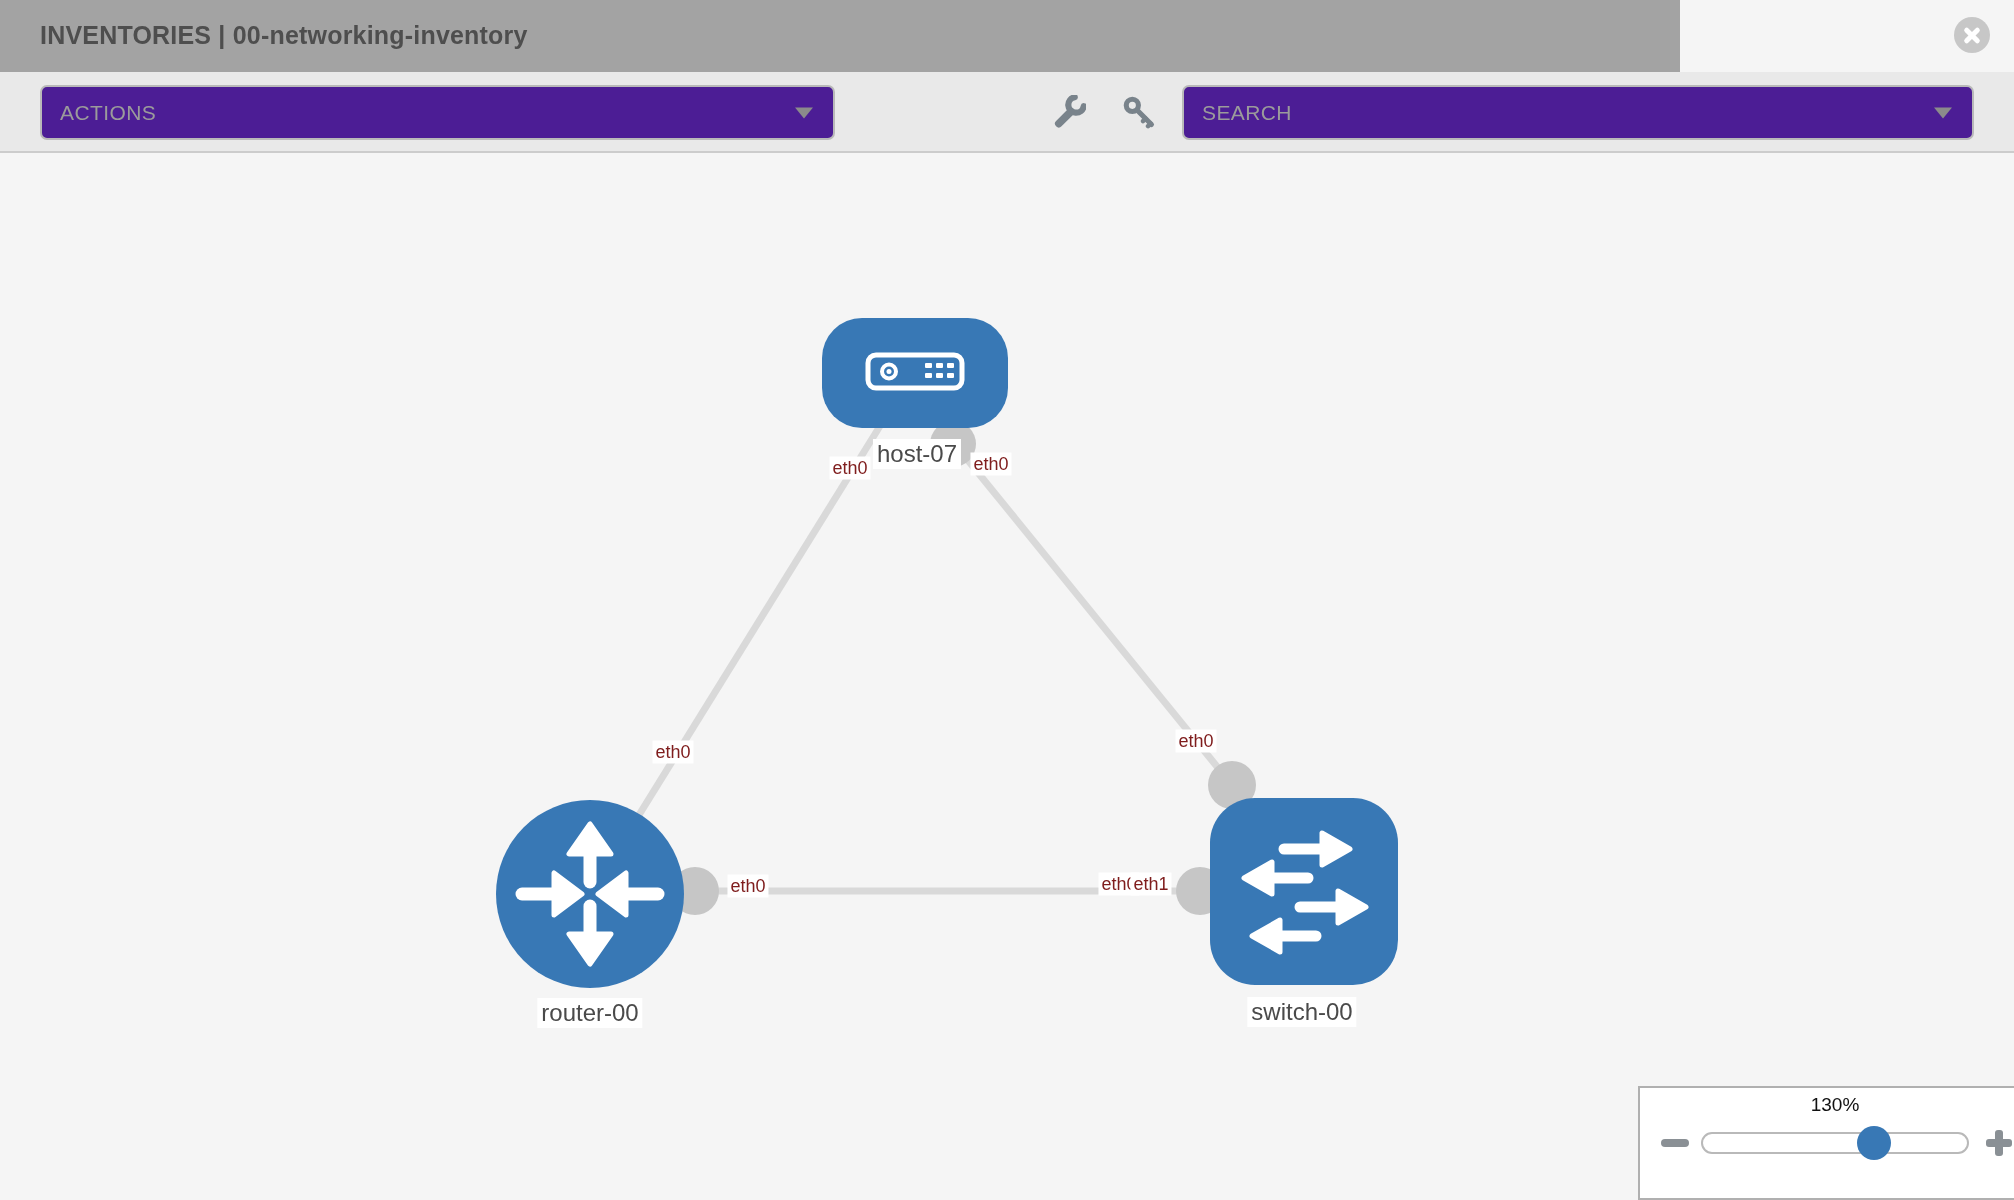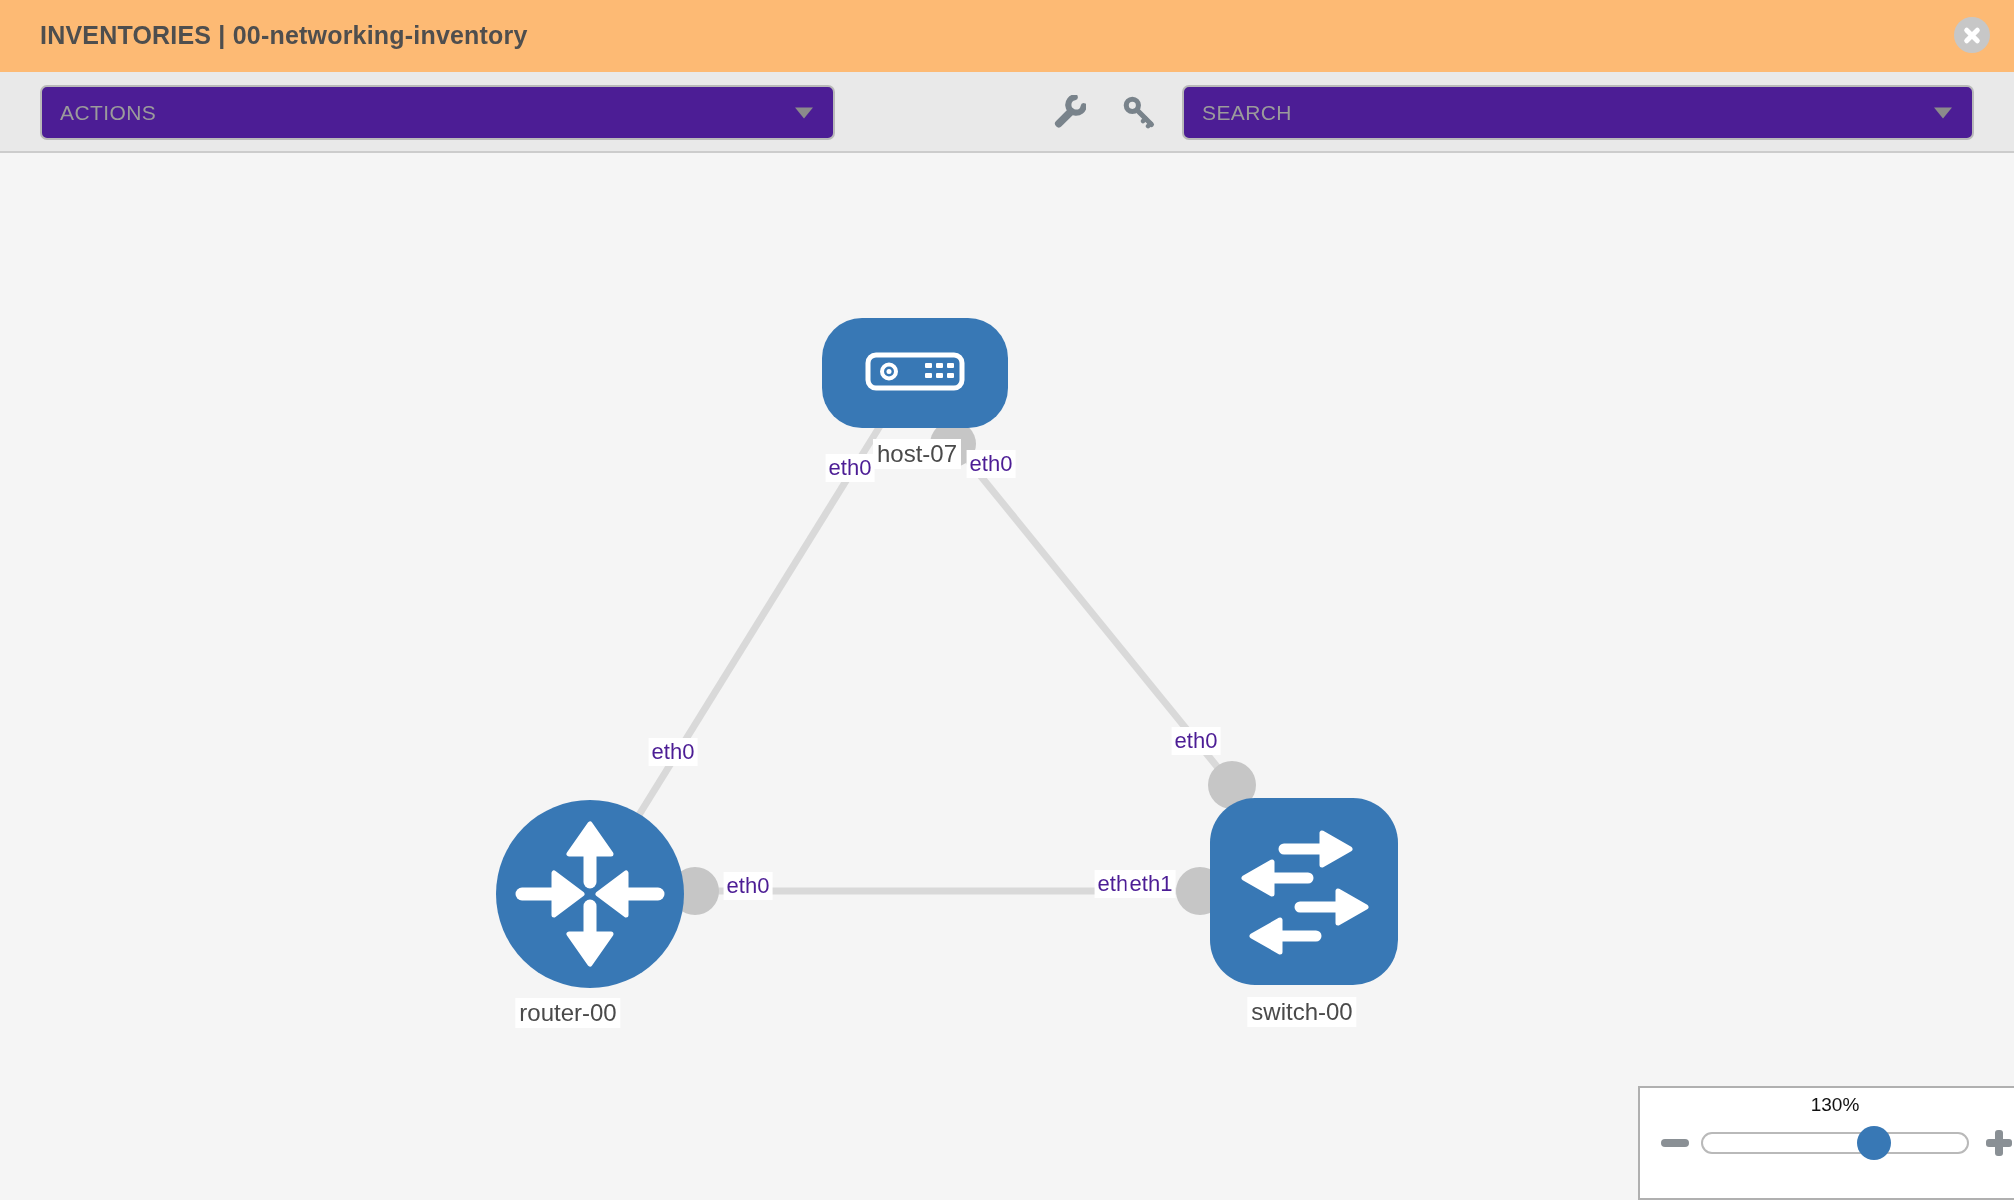--- a/index.html
+++ b/index.html
@@ -1,21 +1,21 @@
 <!DOCTYPE html>
 <html><head>
 <meta charset="utf-8">
 <style>
   html,body{margin:0;padding:0;}
   body{
     width:2014px;height:1200px;position:relative;overflow:hidden;
     background:#f5f5f5;font-family:"Liberation Sans",sans-serif;
   }
   
-  .header{position:absolute;left:0;top:0;width:2014px;height:72px;background:#fdba74;
+  .header{position:absolute;left:0;top:0;width:1680px;height:72px;background:#a3a3a3;
     border-bottom:2px solid #d2d2d2;z-index:10;}
   .page-title{position:absolute;left:40px;top:0;line-height:70px;font-size:25px;
     font-weight:700;color:#4e4e4e;letter-spacing:.2px;}
   .close-btn{position:absolute;left:1954px;top:17px;width:36px;height:36px;border-radius:50%;
     background:#c7c7c7;cursor:pointer;}
   .close-btn .bar{position:absolute;left:8px;top:15.5px;width:20px;height:5px;background:#fff;border-radius:2.5px;}
   .close-btn .bar.b1{transform:rotate(45deg);}
   .close-btn .bar.b2{transform:rotate(-45deg);}
   
   .toolbar{position:absolute;left:0;top:72px;width:2014px;height:79px;background:#e9e9e9;
@@ -30,21 +30,21 @@
   .search-box{left:1182px;width:792px;}
   .tool-icon{position:absolute;top:13px;width:34px;height:34px;padding:10px 6px;cursor:pointer;}
   .tool-icon.wrench{left:1046px;}
   .tool-icon.key{left:1116px;}
   
   .links-svg{position:absolute;left:0;top:0;z-index:1;}
   .node-svg{position:absolute;z-index:2;cursor:pointer;}
   .graph-label{position:absolute;transform:translate(-50%,-50%);background:#ffffff;
     white-space:nowrap;z-index:3;}
   .node-label{font-size:24px;color:#4a4a4a;padding:1px 4px;}
-  .iface-label{font-size:22px;color:#4c1d95;padding:1px 3px;}
+  .iface-label{font-size:18px;color:#7f1d1d;padding:1px 3px;}
   .iface-label.back{z-index:4;}
   .iface-label.front{z-index:5;}
   
   .zoom-panel{position:absolute;left:1627px;top:1086px;width:387px;height:114px;background:#ffffff;
     border:2px solid #b0b0b0;box-sizing:border-box;z-index:10;margin-left:11px;}
   .zoom-value{position:absolute;left:61px;top:6px;width:268px;text-align:center;font-size:19px;color:#111111;}
   .zoom-minus{position:absolute;left:21px;top:51px;width:28px;height:8px;background:#8a9095;border-radius:4px;cursor:pointer;}
   .zoom-track{position:absolute;left:61px;top:44px;width:268px;height:22px;background:#ffffff;
     border:2px solid #b9b9b9;border-radius:13px;box-sizing:border-box;cursor:pointer;}
   .zoom-thumb{position:absolute;left:217px;top:38px;width:34px;height:34px;border-radius:50%;
@@ -109,21 +109,21 @@
     <line x1="98" y1="80" x2="58" y2="80" stroke-width="11" fill="none"></line>
     <polygon points="34,80 62,64 62,96" stroke-width="5"></polygon>
     <line x1="90" y1="109" x2="130" y2="109" stroke-width="11" fill="none"></line>
     <polygon points="156,109 128,93 128,125" stroke-width="5"></polygon>
     <line x1="106" y1="138" x2="66" y2="138" stroke-width="11" fill="none"></line>
     <polygon points="42,138 70,122 70,154" stroke-width="5"></polygon>
   </g>
 </svg>
 
 <div class="graph-label node-label" style="left:917px;top:454px">host-07</div>
-<div class="graph-label node-label" style="left:568px;top:1013px">router-00</div>
+<div class="graph-label node-label" style="left:590px;top:1013px">router-00</div>
 <div class="graph-label node-label" style="left:1302px;top:1012px">switch-00</div>
 
 <div class="graph-label iface-label" style="left:850px;top:468px">eth0</div>
 <div class="graph-label iface-label" style="left:991px;top:464px">eth0</div>
 <div class="graph-label iface-label" style="left:673px;top:752px">eth0</div>
 <div class="graph-label iface-label" style="left:1196px;top:741px">eth0</div>
 <div class="graph-label iface-label" style="left:748px;top:886px">eth0</div>
 <div class="graph-label iface-label back" style="left:1119px;top:884px">eth0</div>
 <div class="graph-label iface-label front" style="left:1151px;top:884px">eth1</div>
 

